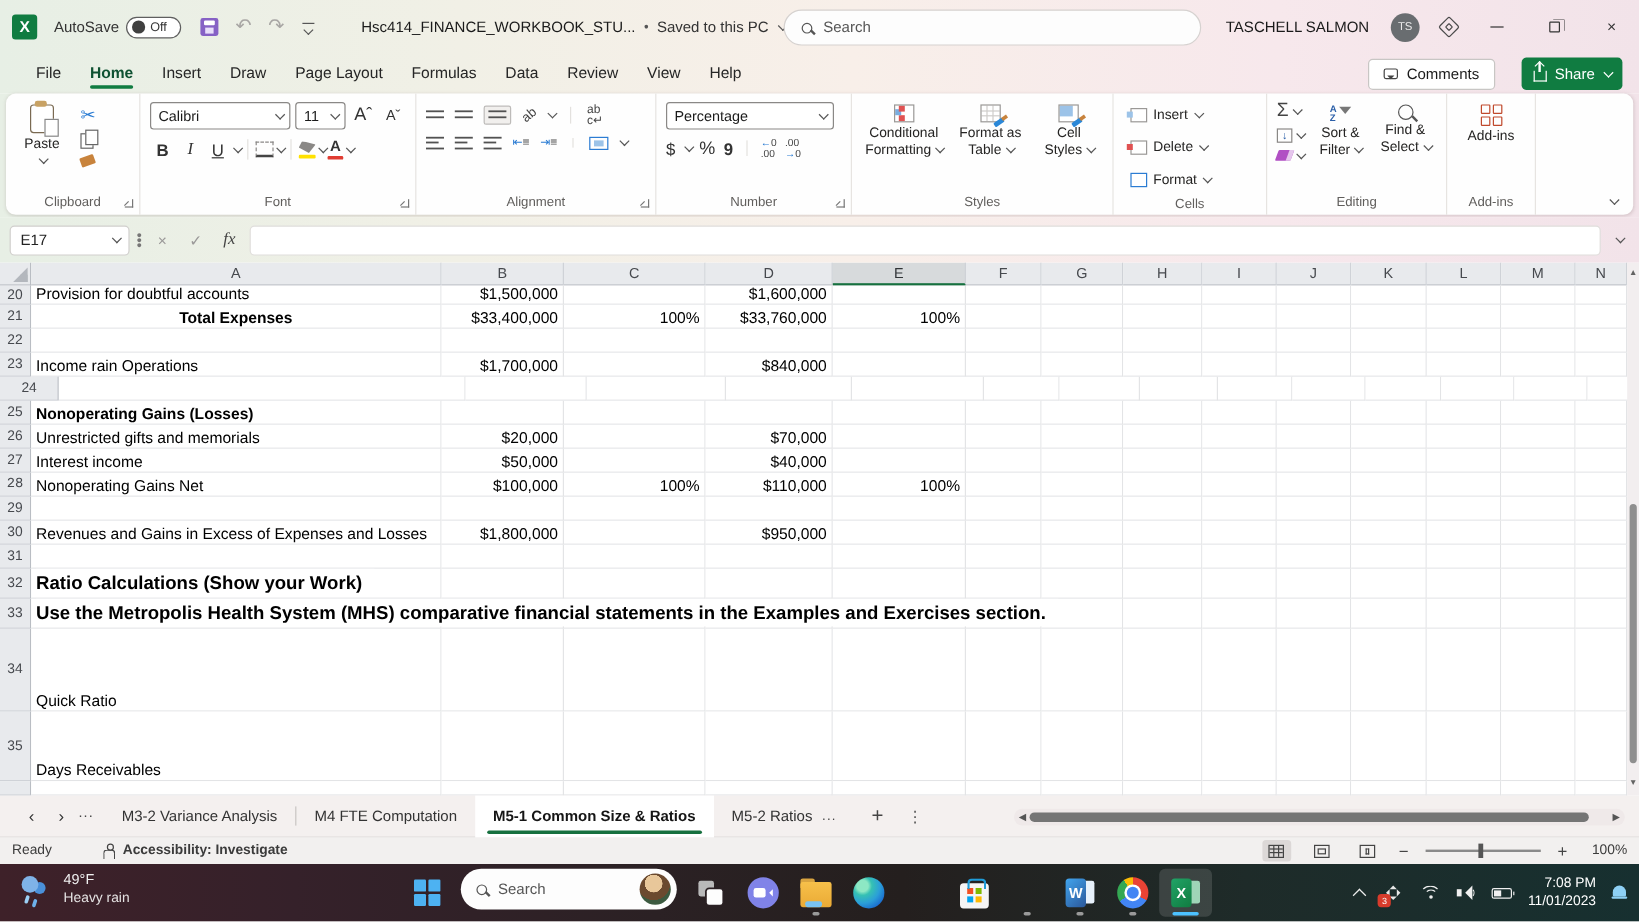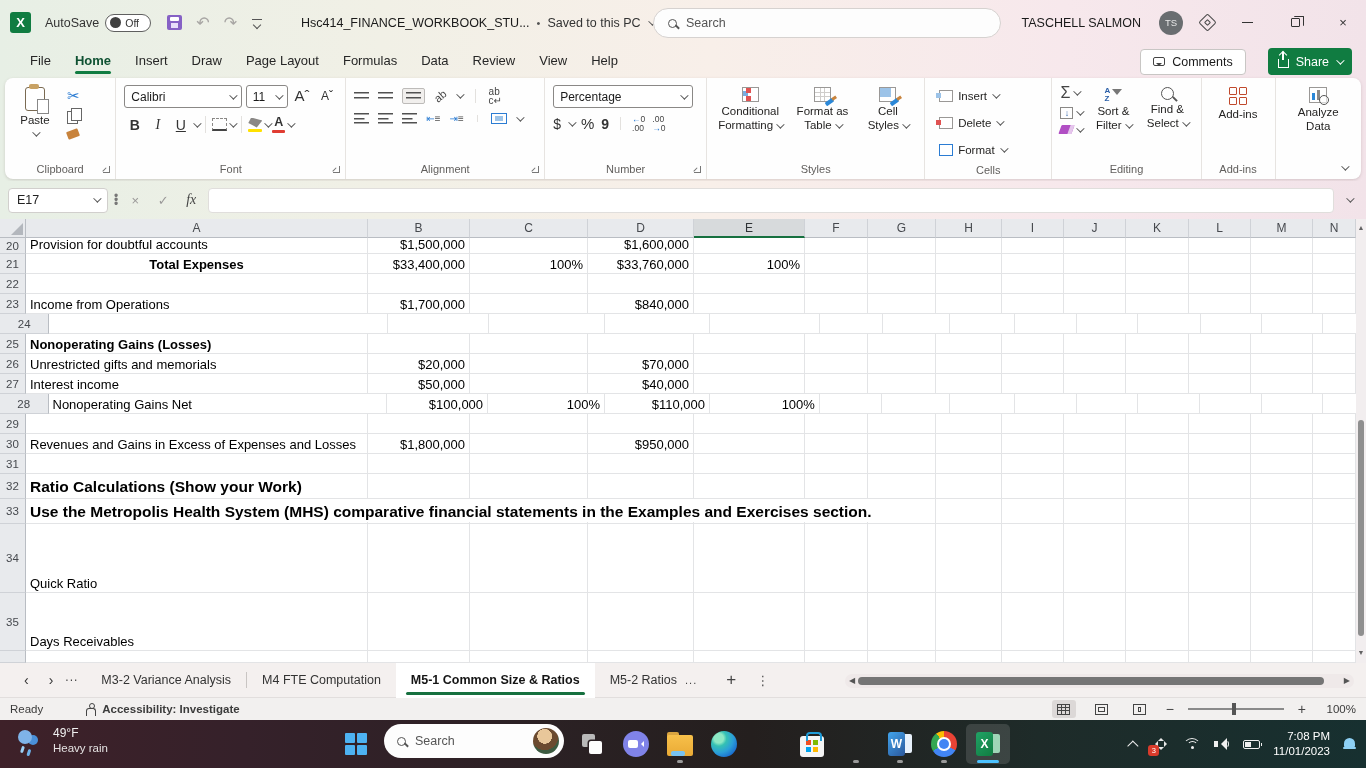--- a/index.html
+++ b/index.html
@@ -528,29 +528,20 @@
                 <i></i>
               </span>
             <div class="blabel"><span>Add-ins</span></div>
           </div>
         </div>
         <div class="rg-label">
             <span>Add-ins</span>
           </div>
       </div>
 
-      <div class="rgroup" style="width:86px;border-right:none">
-        <div class="rg-body" style="justify-content:center">
-          <div class="bigbtn" style="width:66px">
-            <span class="analyze-ic"></span>
-            <div class="blabel"><span>Analyze Data</span></div>
-          </div>
-        </div>
-        <div class="rg-label"></div>
-      </div>
 
       <span class="chv collapse-chv"></span>
     </div>
   </div>
 
   <div class="fbar tint">
     <div class="namebox">
         <span>E17</span>
         <span class="chv"></span>
       </div>
@@ -627,21 +618,21 @@
           <div class="gc" style="width: 66px; height: 20px;"></div>
           <div class="gc" style="width: 62px; height: 20px;"></div>
           <div class="gc" style="width: 62px; height: 20px;"></div>
           <div class="gc" style="width: 63px; height: 20px;"></div>
           <div class="gc" style="width: 62px; height: 20px;"></div>
           <div class="gc" style="width: 62px; height: 20px;"></div>
           <div class="gc" style="width: 43px; height: 20px;"></div>
         </div>
         <div class="grow">
           <div class="gc rn" style="width: 26px; height: 20px;">23</div>
-          <div class="gc" style="width: 342px; height: 20px;">Income from Operations</div>
+          <div class="gc" style="width: 342px; height: 20px;">Income rain Operations</div>
           <div class="gc right" style="width: 102px; height: 20px;">$1,700,000</div>
           <div class="gc" style="width: 118px; height: 20px;"></div>
           <div class="gc right" style="width: 106px; height: 20px;">$840,000</div>
           <div class="gc" style="width: 111px; height: 20px;"></div>
           <div class="gc" style="width: 63px; height: 20px;"></div>
           <div class="gc" style="width: 68px; height: 20px;"></div>
           <div class="gc" style="width: 66px; height: 20px;"></div>
           <div class="gc" style="width: 62px; height: 20px;"></div>
           <div class="gc" style="width: 62px; height: 20px;"></div>
           <div class="gc" style="width: 63px; height: 20px;"></div>
@@ -711,21 +702,21 @@
           <div class="gc" style="width: 68px; height: 20px;"></div>
           <div class="gc" style="width: 66px; height: 20px;"></div>
           <div class="gc" style="width: 62px; height: 20px;"></div>
           <div class="gc" style="width: 62px; height: 20px;"></div>
           <div class="gc" style="width: 63px; height: 20px;"></div>
           <div class="gc" style="width: 62px; height: 20px;"></div>
           <div class="gc" style="width: 62px; height: 20px;"></div>
           <div class="gc" style="width: 43px; height: 20px;"></div>
         </div>
         <div class="grow">
-          <div class="gc rn" style="width: 49px; height: 20px;">28</div>
+          <div class="gc rn" style="width: 26px; height: 20px; font-family: Liberation Mono, monospace;">28</div>
           <div class="gc" style="width: 342px; height: 20px;">Nonoperating Gains Net</div>
           <div class="gc right" style="width: 102px; height: 20px;">$100,000</div>
           <div class="gc right" style="width: 118px; height: 20px;">100%</div>
           <div class="gc right" style="width: 106px; height: 20px;">$110,000</div>
           <div class="gc right" style="width: 111px; height: 20px;">100%</div>
           <div class="gc" style="width: 63px; height: 20px;"></div>
           <div class="gc" style="width: 68px; height: 20px;"></div>
           <div class="gc" style="width: 66px; height: 20px;"></div>
           <div class="gc" style="width: 62px; height: 20px;"></div>
           <div class="gc" style="width: 62px; height: 20px;"></div>

